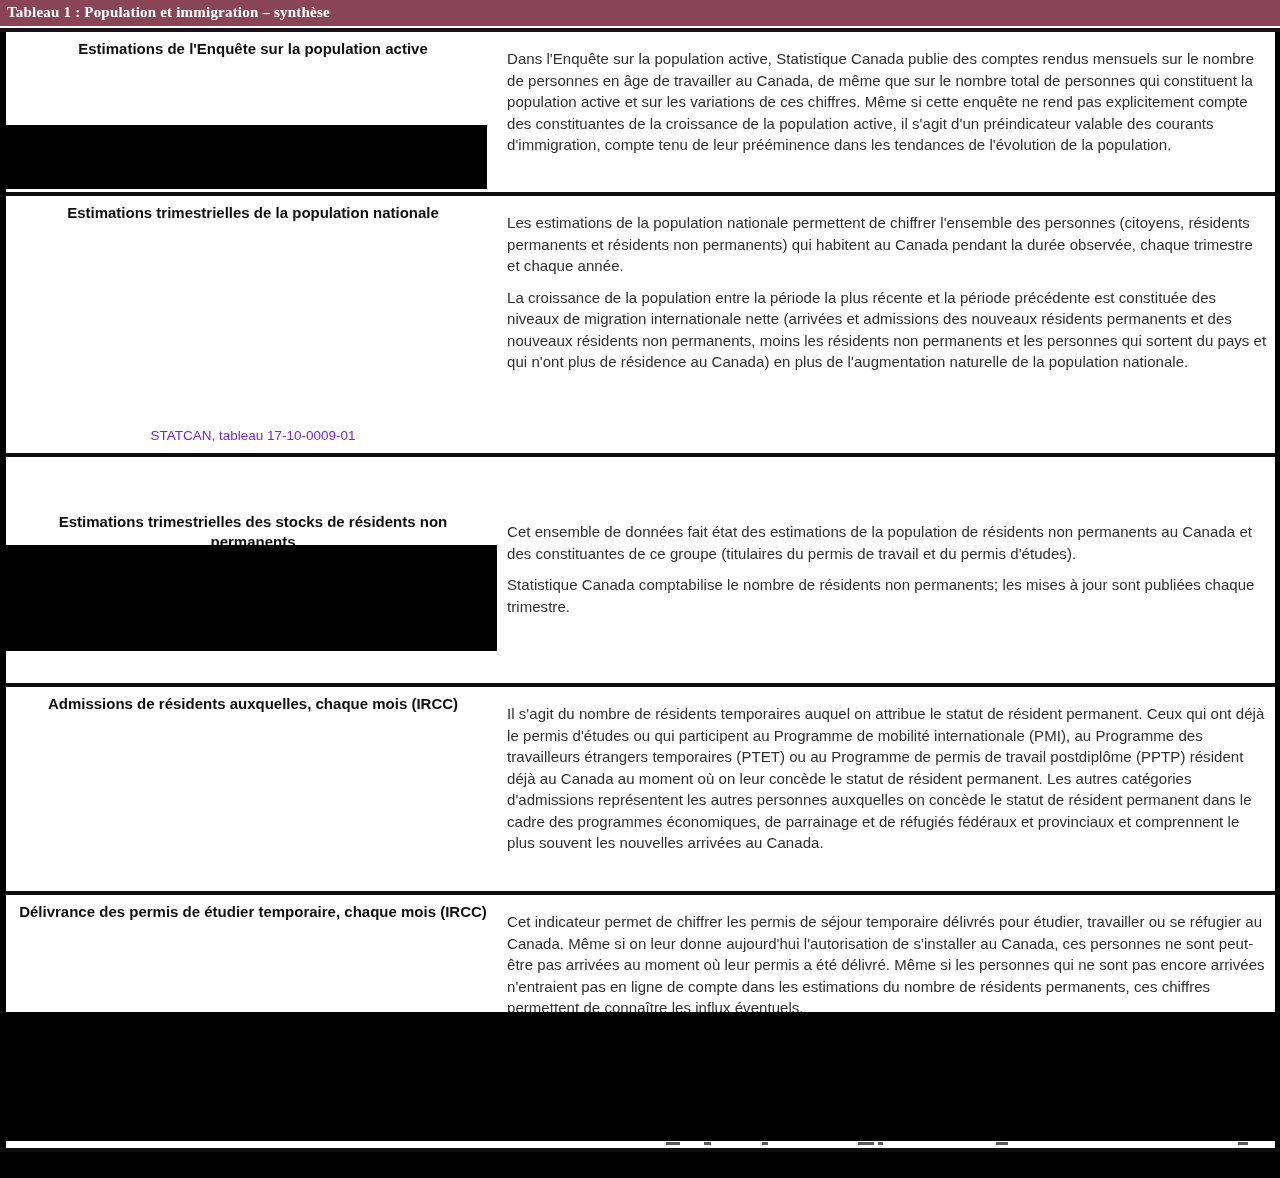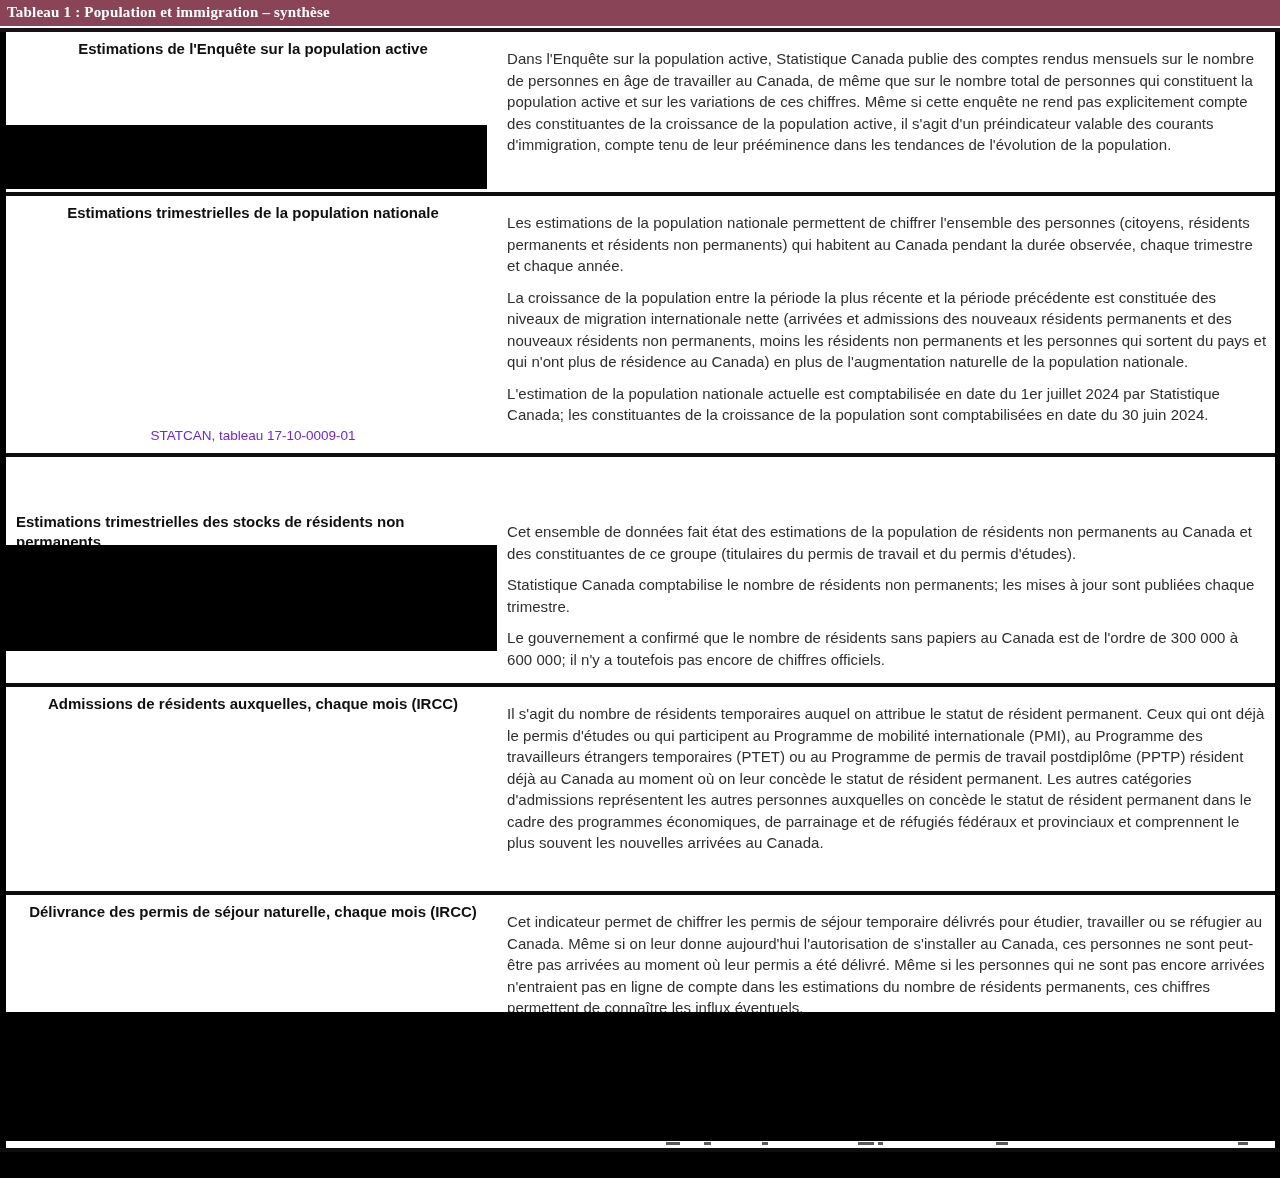--- a/index.html
+++ b/index.html
@@ -19,21 +19,21 @@
   .content { margin:0 5px 0 6px; background:#fff; }
   .row {
     display:flex; background:#fff;
     border-bottom:4px solid #0d0d0d;
   }
   .row:last-child { border-bottom:none; }
   .cell-left {
     width:492px; flex:0 0 492px;
     display:flex; flex-direction:column; align-items:center;
     justify-content:space-between;
-    padding:7px 6px 9px 8px; 
+    padding:7px 6px 9px 8px; text-align:center;
   }
   .row-label {
     font-weight:bold; font-size:15px; color:#101010;
     line-height:20px; max-width:474px;
   }
   .row-sublabel { font-size:13.5px; color:#6d28d9; line-height:17px; }
   .cell-right { flex:1; padding:16px 8px 0 9px; }
   .cell-right p {
     font-size:15px; color:#2e2e2e; line-height:21.5px;
     margin-bottom:10px; letter-spacing:0.05px;
@@ -88,47 +88,45 @@
     </div>
 
     <div class="row h-r2">
       <div class="cell-left">
         <div class="row-label">Estimations trimestrielles de la population nationale</div>
         <div class="row-sublabel">STATCAN, tableau 17-10-0009-01</div>
       </div>
       <div class="cell-right">
         <p>Les estimations de la population nationale permettent de chiffrer l'ensemble des personnes (citoyens, résidents permanents et résidents non permanents) qui habitent au Canada pendant la durée observée, chaque trimestre et chaque année.</p>
         <p>La croissance de la population entre la période la plus récente et la période précédente est constituée des niveaux de migration internationale nette (arrivées et admissions des nouveaux résidents permanents et des nouveaux résidents non permanents, moins les résidents non permanents et les personnes qui sortent du pays et qui n'ont plus de résidence au Canada) en plus de l'augmentation naturelle de la population nationale.</p>
-        <p>L'estimation de la population nationale actuelle est comptabilisée en date du 1er juillet 2024 par Statistique Canada; les constituantes de la croissance de la population sont comptabilisées en date du 30 juin 2024.</p>
       </div>
     </div>
 
     <div class="row h-r3">
       <div class="cell-left">
         <div class="row-label">Estimations trimestrielles des stocks de résidents non permanents</div>
       </div>
       <div class="cell-right">
         <p>Cet ensemble de données fait état des estimations de la population de résidents non permanents au Canada et des constituantes de ce groupe (titulaires du permis de travail et du permis d'études).</p>
         <p>Statistique Canada comptabilise le nombre de résidents non permanents; les mises à jour sont publiées chaque trimestre.</p>
-        <p>Le gouvernement a confirmé que le nombre de résidents sans papiers au Canada est de l'ordre de 300 000 à 600 000; il n'y a toutefois pas encore de chiffres officiels.</p>
       </div>
     </div>
 
     <div class="row h-r4">
       <div class="cell-left">
         <div class="row-label">Admissions de résidents auxquelles, chaque mois (IRCC)</div>
       </div>
       <div class="cell-right">
         <p>Il s'agit du nombre de résidents temporaires auquel on attribue le statut de résident permanent. Ceux qui ont déjà le permis d'études ou qui participent au Programme de mobilité internationale (PMI), au Programme des travailleurs étrangers temporaires (PTET) ou au Programme de permis de travail postdiplôme (PPTP) résident déjà au Canada au moment où on leur concède le statut de résident permanent. Les autres catégories d'admissions représentent les autres personnes auxquelles on concède le statut de résident permanent dans le cadre des programmes économiques, de parrainage et de réfugiés fédéraux et provinciaux et comprennent le plus souvent les nouvelles arrivées au Canada.</p>
       </div>
     </div>
 
     <div class="row h-r5">
       <div class="cell-left">
-        <div class="row-label">Délivrance des permis de séjour naturelle, chaque mois (IRCC)</div>
+        <div class="row-label">Délivrance des permis de étudier temporaire, chaque mois (IRCC)</div>
       </div>
       <div class="cell-right">
         <p>Cet indicateur permet de chiffrer les permis de séjour temporaire délivrés pour étudier, travailler ou se réfugier au Canada. Même si on leur donne aujourd'hui l'autorisation de s'installer au Canada, ces personnes ne sont peut-être pas arrivées au moment où leur permis a été délivré. Même si les personnes qui ne sont pas encore arrivées n'entraient pas en ligne de compte dans les estimations du nombre de résidents permanents, ces chiffres permettent de connaître les influx éventuels.</p>
       </div>
     </div>
 
   </div>
 
   <div class="redaction redact-1"></div>
   <div class="redaction redact-3"></div>

